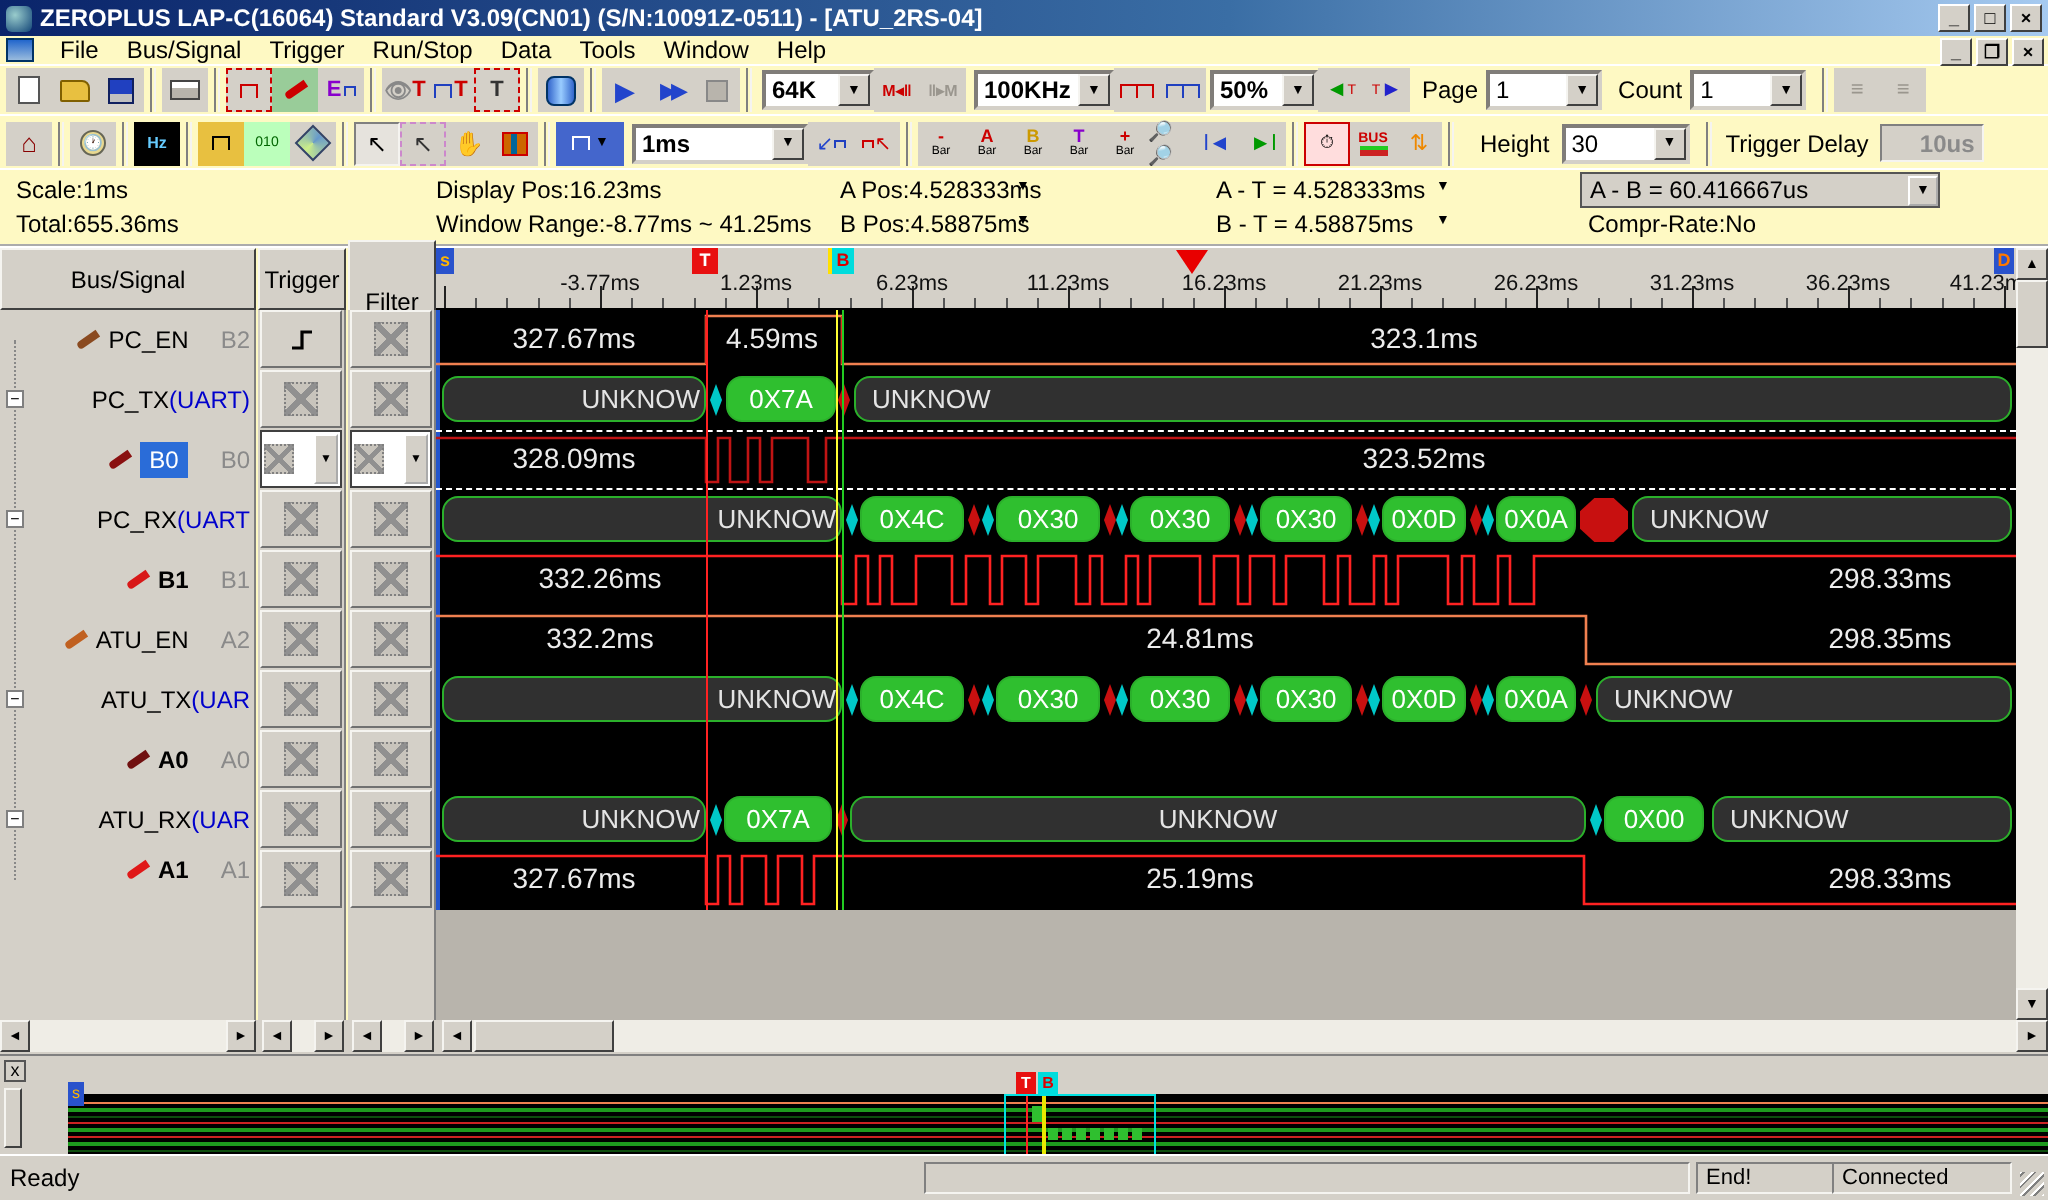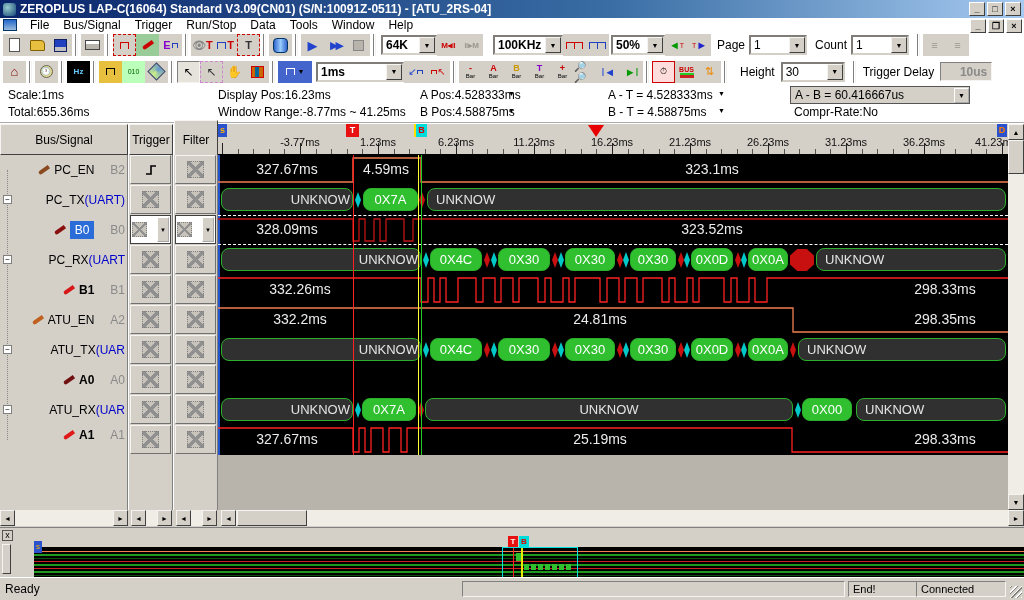--- a/index.html
+++ b/index.html
@@ -1,17 +1,17 @@
 <!DOCTYPE html>
 <html><head>
 <meta charset="utf-8">
 <style>
 *{margin:0;padding:0;box-sizing:border-box;font-family:"Liberation Sans",sans-serif}
 html,body{background:#808080}
-#app{position:relative;width:1024px;height:600px;background:#ffffff;overflow:hidden;font-size:12px;color:#000}
+#app{position:relative;width:1024px;height:600px;background:#fef9c3;overflow:hidden;font-size:12px;color:#000}
 .abs{position:absolute}
 .raised{background:#d4d0c8;border-top:1px solid #f5f4f0;border-left:1px solid #f5f4f0;border-right:1px solid #404040;border-bottom:1px solid #404040}
 .sunken{background:#fff;border-top:1px solid #808080;border-left:1px solid #808080;border-right:1px solid #f5f4f0;border-bottom:1px solid #f5f4f0}
 .titlebar{left:0;top:0;width:1024px;height:18px;background:linear-gradient(90deg,#0a246a,#3a6ea5 60%,#a6caf0);display:flex;align-items:center;color:#fff;font-weight:bold;font-size:12px;padding-left:3px}
 .winbtn{width:16px;height:14px;background:#d4d0c8;border-top:1px solid #fff;border-left:1px solid #fff;border-right:1px solid #404040;border-bottom:1px solid #404040;color:#000;font-size:9px;line-height:12px;text-align:center;margin-left:2px;font-weight:bold}
 .menubar{left:0;top:18px;width:1024px;height:15px;display:flex;align-items:center;border-bottom:1px solid #fff}
 .menuitem{padding:0 7px;height:15px;line-height:15px}
 .tb{display:flex;align-items:center}
 .tbtn{width:23px;height:22px;display:flex;align-items:center;justify-content:center;font-size:11px;background:#d4d0c8;position:relative}
 .sep{width:3px;height:22px;border-left:1px solid #808080;border-right:1px solid #f5f4f0;margin:0 3px}
@@ -117,21 +117,21 @@
     <span class="tbtn">
         <span style="width:11px;height:11px;background:#b8b4ac;border:1px solid #888"></span>
       </span>
     <span class="sep"></span>
     <span class="combo" style="width:56px;margin-left:2px">
       <span class="cval" style="font-weight:bold">64K</span>
       <span class="cdrop">▼</span>
     </span>
     <span class="tbtn" style="font-size:8px;color:#c00;font-weight:bold">M◂‖</span>
     <span class="tbtn gray" style="font-size:8px;font-weight:bold">‖▸M</span>
-    <span class="combo" style="width:70px;margin-left:10px">
+    <span class="combo" style="width:70px;margin-left:4px">
       <span class="cval" style="font-weight:bold">100KHz</span>
       <span class="cdrop">▼</span>
     </span>
     <span class="tbtn">
         <span class="pulse"></span>
         <span class="pulse" style="margin-left:-1px"></span>
       </span>
     <span class="tbtn">
         <span class="pulse b"></span>
         <span class="pulse b" style="margin-left:-1px"></span>
@@ -252,21 +252,21 @@
     </span>
     <span class="abs lbl" style="left:794px;top:20px">Compr-Rate:No</span>
   </div>
 
   <div class="abs raised" style="left:0;top:124px;width:128px;height:31px;display:flex;align-items:center;justify-content:center">
       <span>Bus/Signal</span>
     </div>
   <div class="abs raised" style="left:129px;top:124px;width:44px;height:31px;display:flex;align-items:center;justify-content:center">
       <span>Trigger</span>
     </div>
-  <div class="abs raised" style="left:174px;top:120px;width:44px;height:39px;display:flex;align-items:center;justify-content:center">
+  <div class="abs raised" style="left:174px;top:120px;width:44px;height:39px;display:flex;align-items:flex-end;justify-content:center">
       <span>Filter</span>
     </div>
 
   <div class="abs" style="left:0;top:155px;width:128px;height:355px;background:#d4d0c8;border-right:1px solid #808080"></div>
   <div class="abs" style="left:129px;top:155px;width:44px;height:355px;background:#d4d0c8;border-right:1px solid #808080"></div>
   <div class="abs" style="left:174px;top:155px;width:44px;height:355px;background:#d4d0c8;border-right:1px solid #808080"></div>
 
   <div class="abs" style="left:7px;top:170px;width:1px;height:270px;border-left:1px dotted #888"></div>
 
   <div class="trow" style="top:155px">

